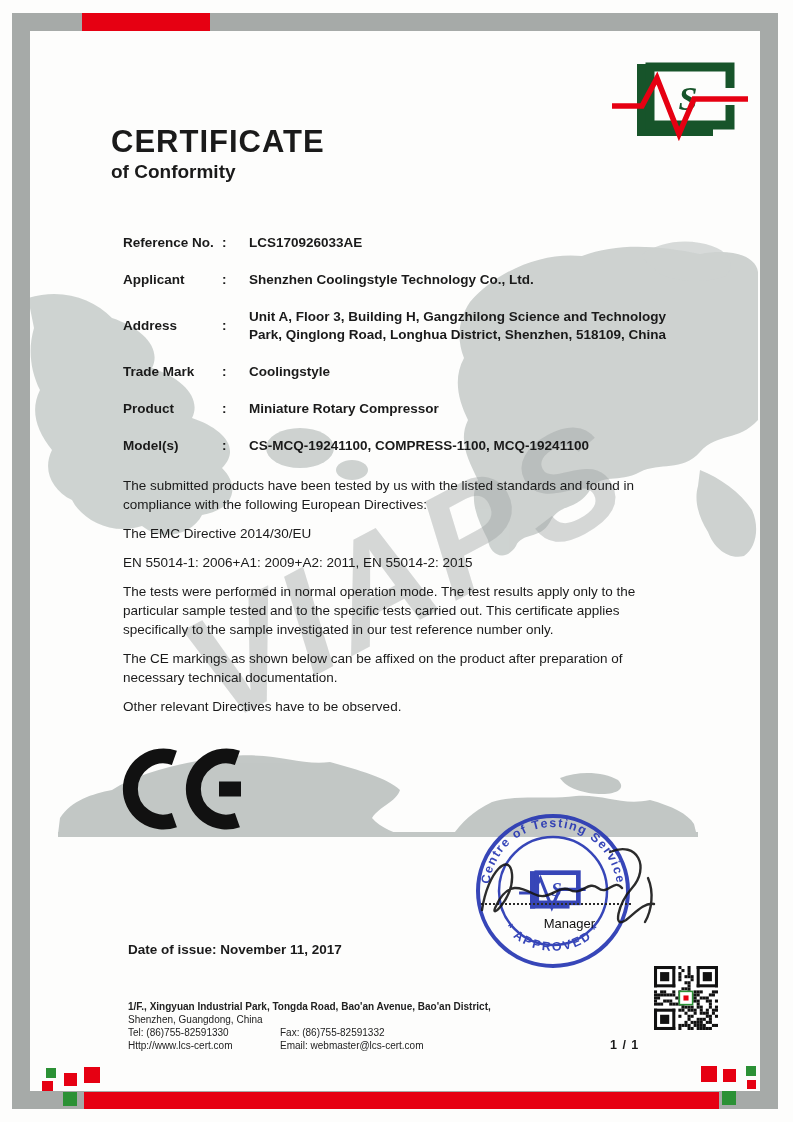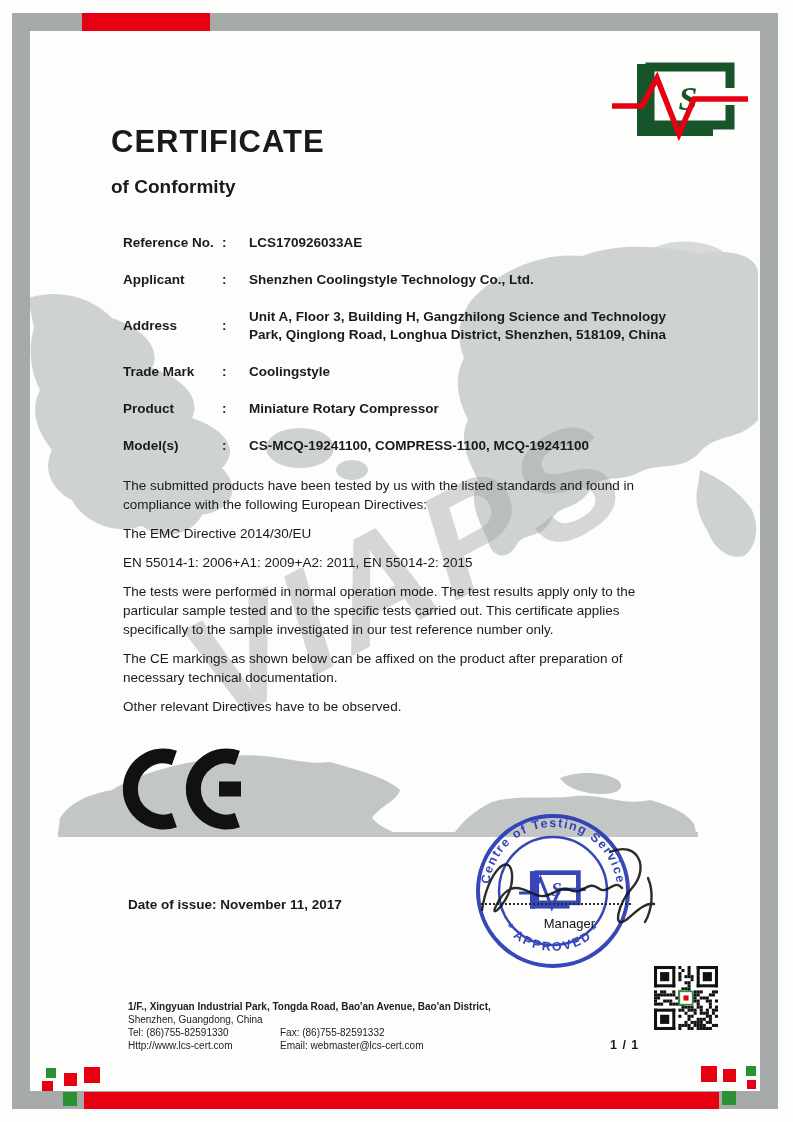--- a/index.html
+++ b/index.html
@@ -22,31 +22,31 @@
   }
   .watermark span{
     font-size:148px;font-weight:bold;font-style:italic;letter-spacing:6px;
     color:rgba(158,163,161,0.42);transform:rotate(-28deg);white-space:nowrap;
   }
   
   .content{position:absolute;left:0;top:0;width:100%;height:100%;z-index:2;}
   .logo{position:absolute;left:612px;top:58px;}
   .titleblock{position:absolute;left:111px;top:126px;}
   .titleblock .t1{font-size:31px;font-weight:bold;letter-spacing:1px;line-height:32px;}
-  .titleblock .t2{font-size:19px;font-weight:bold;margin-top:18px;}
+  .titleblock .t2{font-size:19px;font-weight:bold;margin-top:3px;}
   .fields{position:absolute;left:123px;top:234px;width:545px;font-size:13.5px;font-weight:bold;}
   .frow{display:flex;align-items:center;margin-bottom:19px;line-height:18px;}
   .frow .lab{width:99px;flex:none;}
   .frow .col{width:16px;flex:none;text-align:left;}
   .frow .val{width:445px;flex:none;padding-left:11px;}
   .bodytext{position:absolute;left:123px;top:476px;width:545px;font-size:13.5px;line-height:19px;}
   .bodytext p{margin:0 0 10px 0;}
   .bodytext p.b{font-weight:normal;}
   .ce{position:absolute;left:122px;top:742px;}
-  .dateline{position:absolute;left:128px;top:897px;font-size:13.5px;font-weight:bold;}
+  .dateline{position:absolute;left:128px;top:942px;font-size:13.5px;font-weight:bold;}
   
   .stamp{position:absolute;left:468px;top:806px;z-index:3;}
   .sig{position:absolute;left:452px;top:818px;z-index:4;pointer-events:none;}
   .dotline{position:absolute;left:481px;top:903px;width:150px;border-bottom:2px dotted #2a2a2a;z-index:3;}
   .manager{position:absolute;left:515px;top:916px;width:80px;text-align:right;
     font-size:13px;color:#111;z-index:3;}
   
   .footer{position:absolute;left:128px;top:1000px;font-size:10px;line-height:13px;color:#222;}
   .footer .b{font-weight:bold;}
   .footer .cols{display:flex;}

